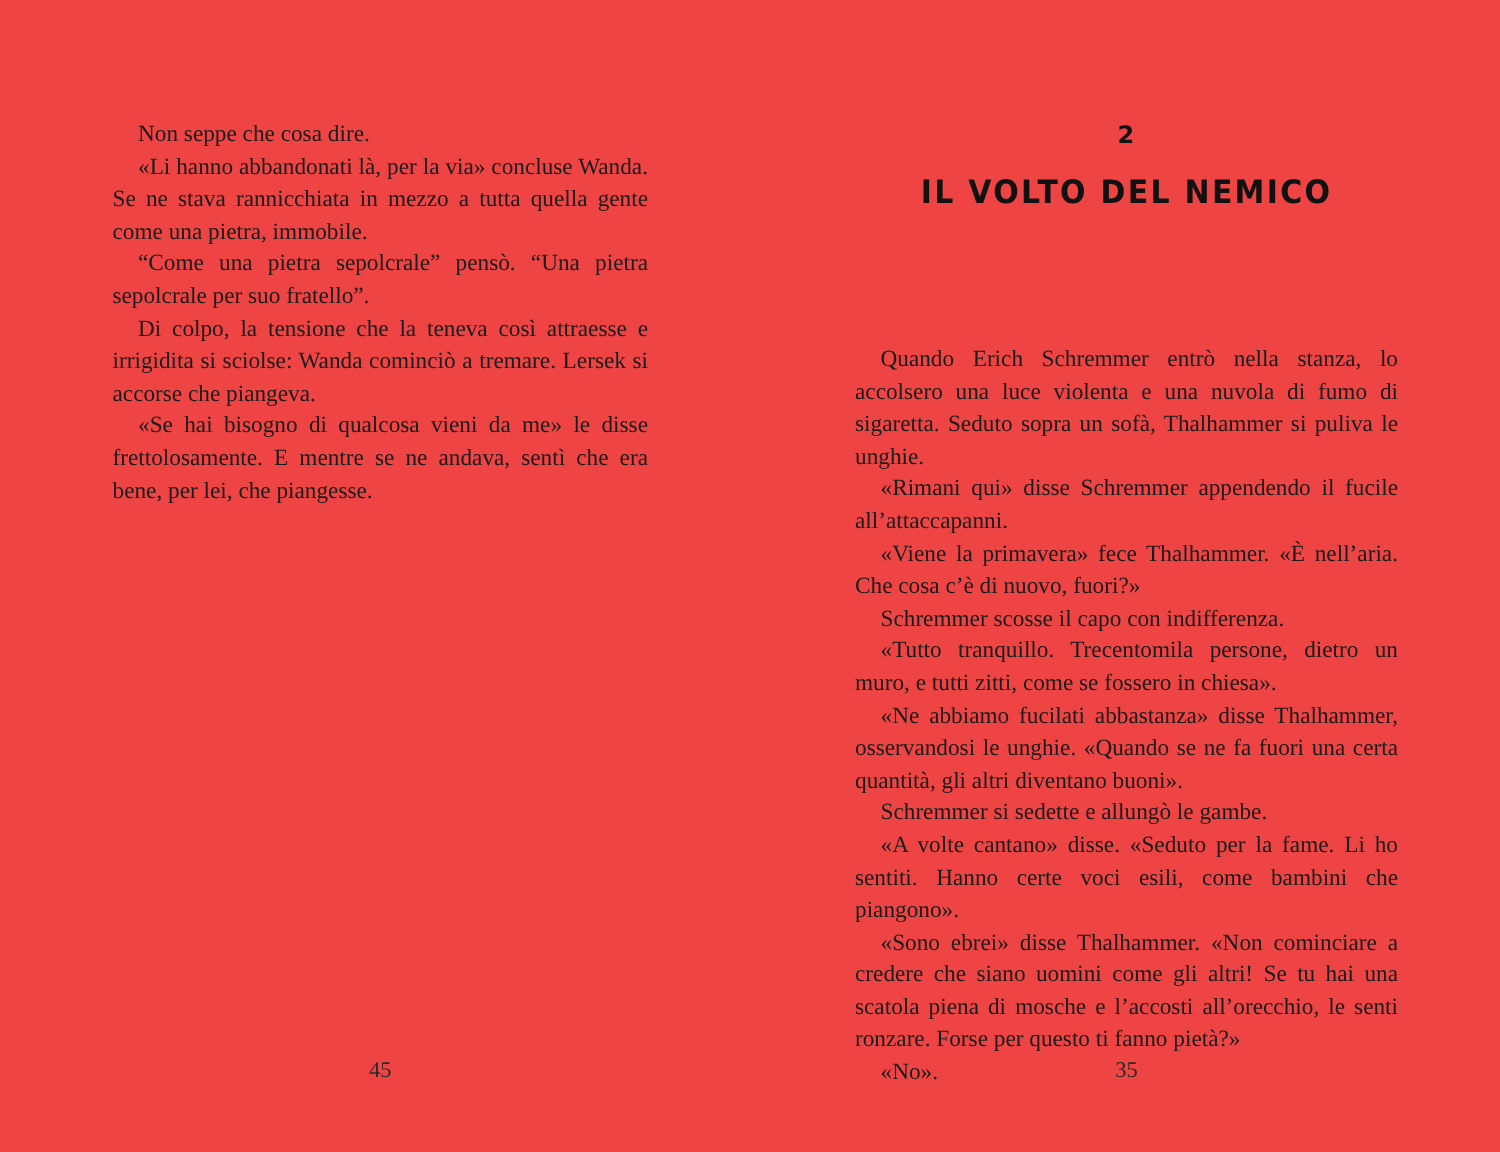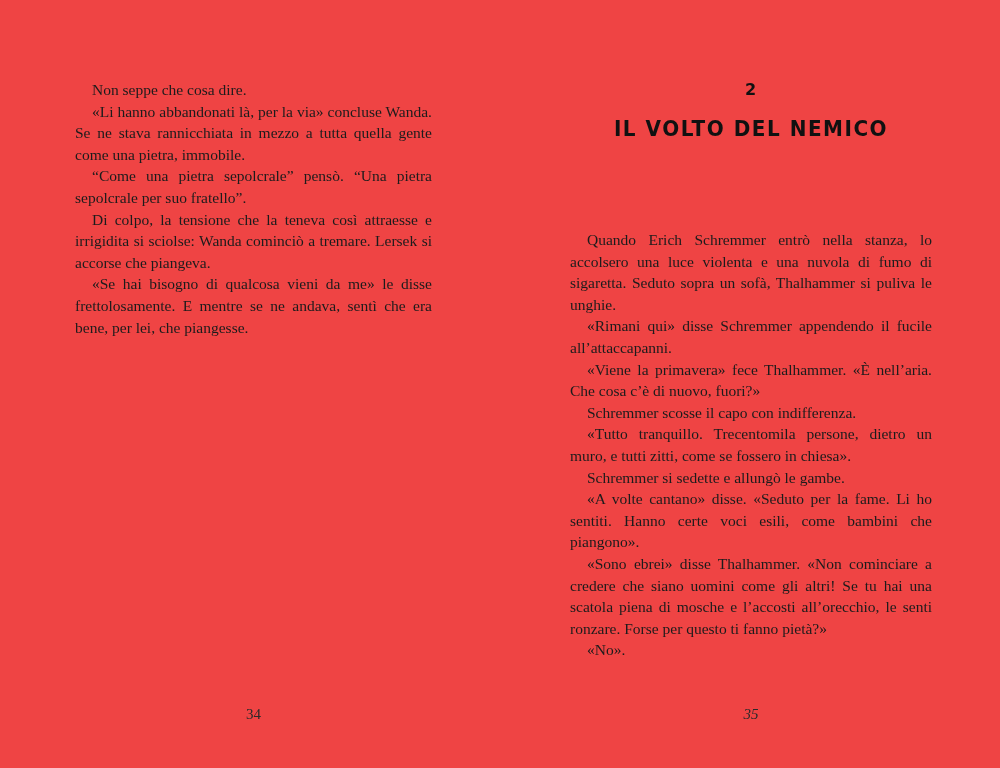--- a/index.html
+++ b/index.html
@@ -77,48 +77,48 @@
     color: #2a2a2a;
   }
   .left-num {
     left: 75px;
     top: 706px;
   }
   .right-num {
     left: 570px;
     top: 706px;
     width: 362px;
-    font-style: italic;
   }
 </style>
 </head>
 <body>
 
 <div class="book">
 
   <div class="body-text left-text">
       <p class="para">Non seppe che cosa dire.</p>
       <p class="para">«Li hanno abbandonati là, per la via» concluse Wanda. Se ne stava rannicchiata in mezzo a tutta quella gente come una pietra, immobile.</p>
       <p class="para">“Come una pietra sepolcrale” pensò. “Una pietra sepolcrale per suo fratello”.</p>
       <p class="para">Di colpo, la tensione che la teneva così attraesse e irrigidita si sciolse: Wanda cominciò a tremare. Lersek si accorse che piangeva.</p>
       <p class="para">«Se hai bisogno di qualcosa vieni da me» le disse frettolosamente. E mentre se ne andava, sentì che era bene, per lei, che piangesse.</p>
     </div>
 
-  <div class="page-number left-num">34</div>
+  <div class="page-number left-num">45</div>
 
   <div class="chapter-number">2</div>
 
   <div class="chapter-title">IL VOLTO DEL NEMICO</div>
 
   <div class="body-text right-text">
       <p class="para">Quando Erich Schremmer entrò nella stanza, lo accolsero una luce violenta e una nuvola di fumo di sigaretta. Seduto sopra un sofà, Thalhammer si puliva le unghie.</p>
       <p class="para">«Rimani qui» disse Schremmer appendendo il fucile all’attaccapanni.</p>
       <p class="para">«Viene la primavera» fece Thalhammer. «È nell’aria. Che cosa c’è di nuovo, fuori?»</p>
       <p class="para">Schremmer scosse il capo con indifferenza.</p>
       <p class="para">«Tutto tranquillo. Trecentomila persone, dietro un muro, e tutti zitti, come se fossero in chiesa».</p>
+      <p class="para">«Ne abbiamo fucilati abbastanza» disse Thalhammer, osservandosi le unghie. «Quando se ne fa fuori una certa quantità, gli altri diventano buoni».</p>
       <p class="para">Schremmer si sedette e allungò le gambe.</p>
       <p class="para">«A volte cantano» disse. «Seduto per la fame. Li ho sentiti. Hanno certe voci esili, come bambini che piangono».</p>
       <p class="para">«Sono ebrei» disse Thalhammer. «Non cominciare a credere che siano uomini come gli altri! Se tu hai una scatola piena di mosche e l’accosti all’orecchio, le senti ronzare. Forse per questo ti fanno pietà?»</p>
       <p class="para">«No».</p>
     </div>
 
   <div class="page-number right-num">35</div>
 
 </div>
 

